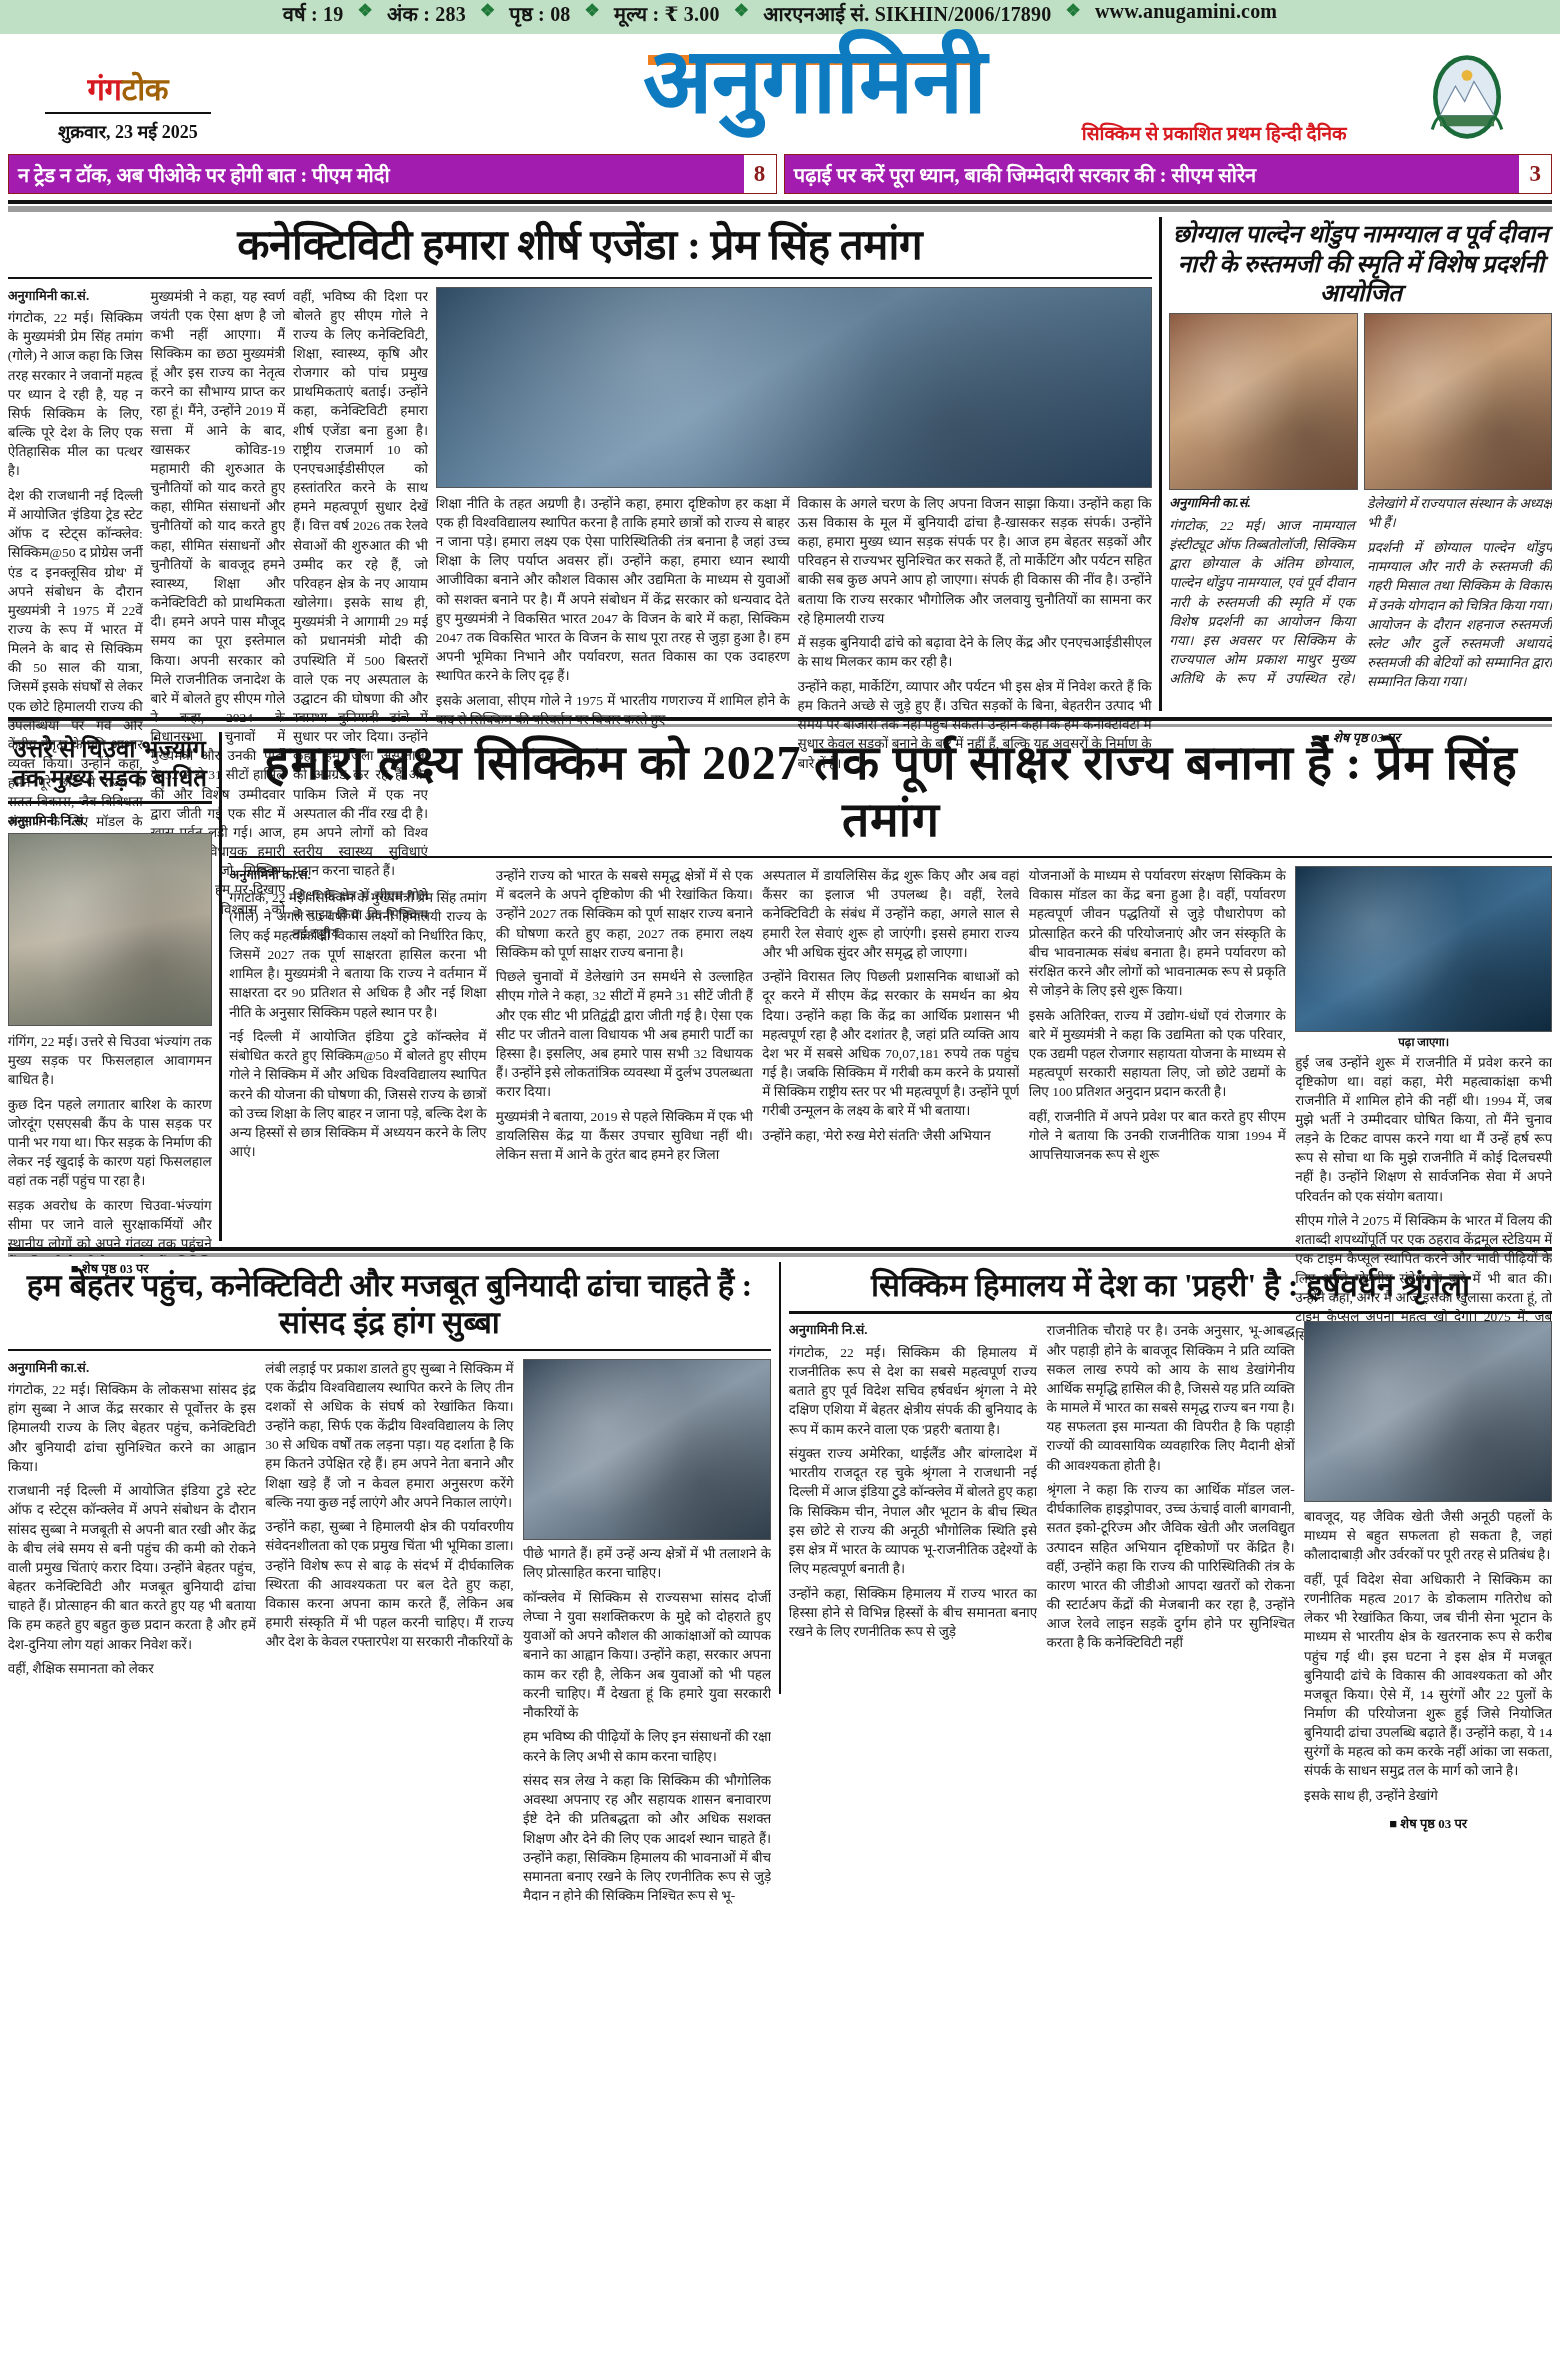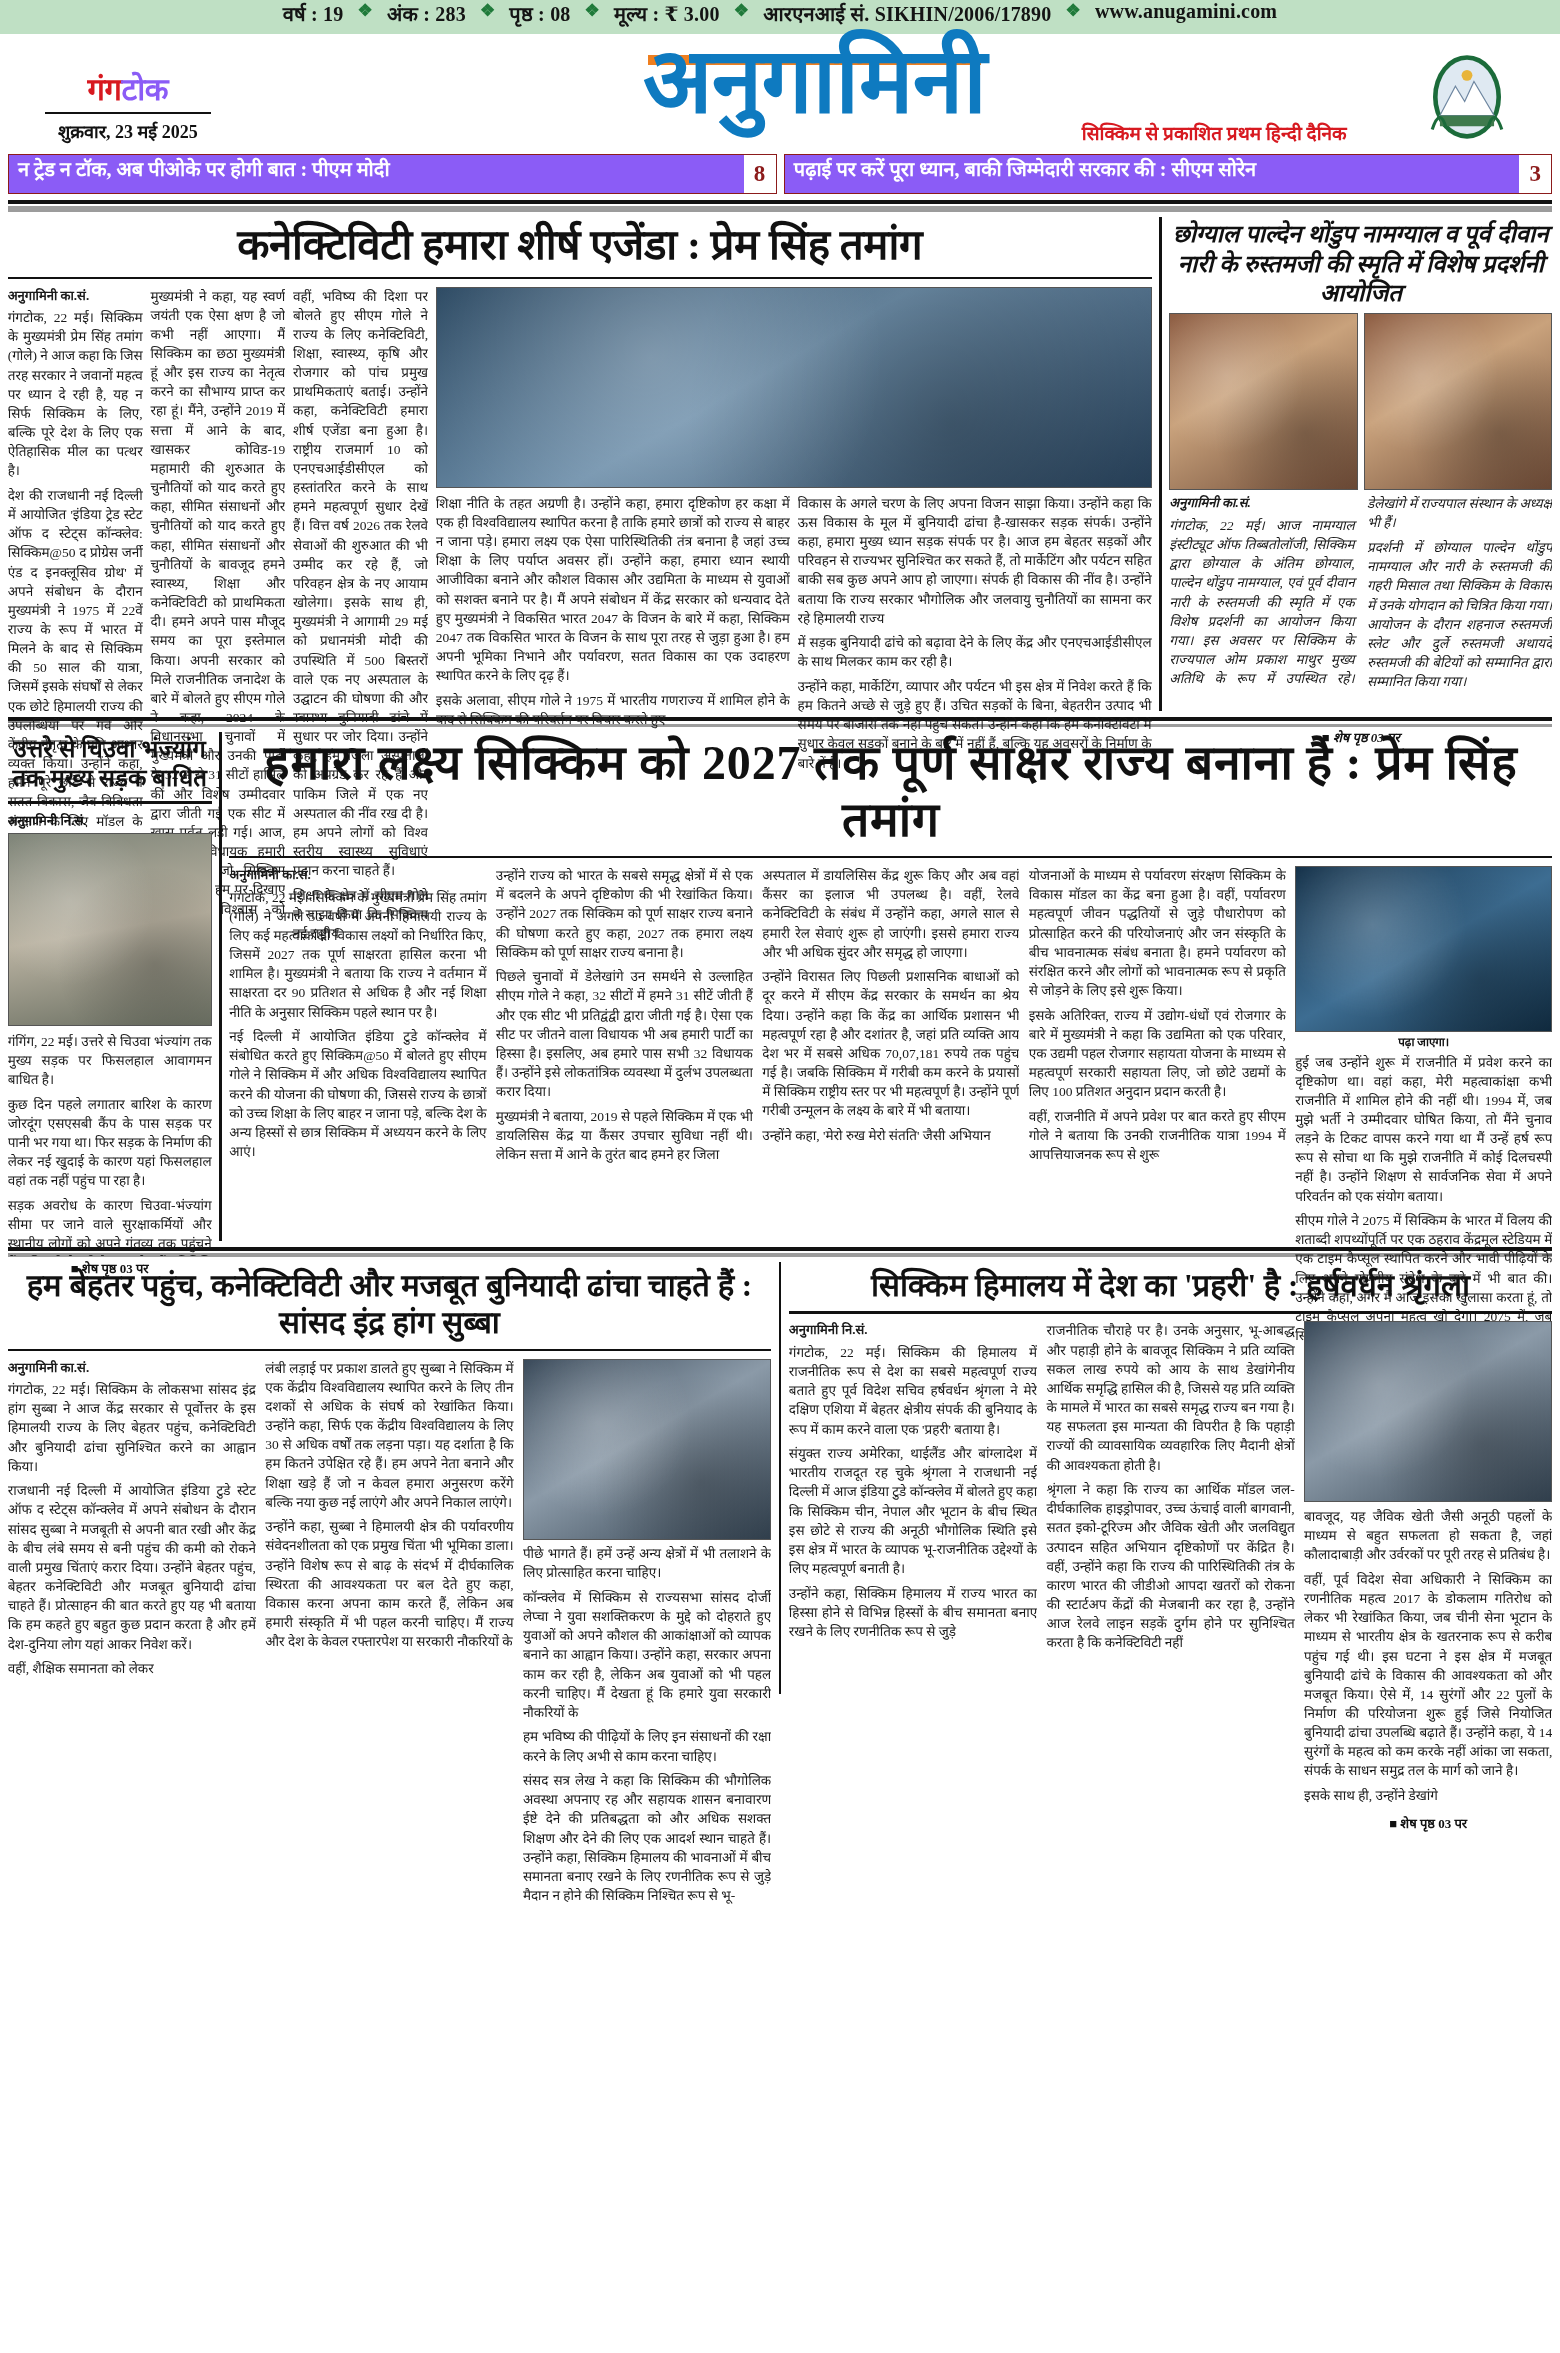--- a/index.html
+++ b/index.html
@@ -48,21 +48,21 @@
     text-align: center;
     padding-bottom: 4.6px;
   }
   .place-name {
     font-size: 31px;
     font-weight: bold;
     line-height: 1.05;
     letter-spacing: -0.4px;
   }
   .place-name .red { color: #d71920; }
-  .place-name .blk { color: #8b5cf6; text-align: right; }
+  .place-name .blk { color: #a16207; text-align: right; }
   .place-rule {
     width: 166px;
     height: 2.3px;
     background: #111;
     margin: 4.6px auto 5.4px auto;
   }
   .place-date {
     font-size: 18px;
     font-weight: bold;
     color: #111;
@@ -118,23 +118,24 @@
 
   
   .teaserbar {
     display: flex;
     height: 40px;
     margin: 3.1px 7.7px 0 7.7px;
     gap: 0;
   }
   .teaser {
     flex: 1 1 50%;
-    background: #8b5cf6;
+    background: #a21caf;
     color: #fff;
     display: flex;
+    align-items: center;
     border: 1.5px solid #8c1b1b;
   }
   .teaser + .teaser { margin-left: 7px; }
   .teaser-text {
     flex: 1 1 auto;
     font-size: 20px;
     font-weight: bold;
     padding: 0 9.3px;
     white-space: nowrap;
     overflow: hidden;

